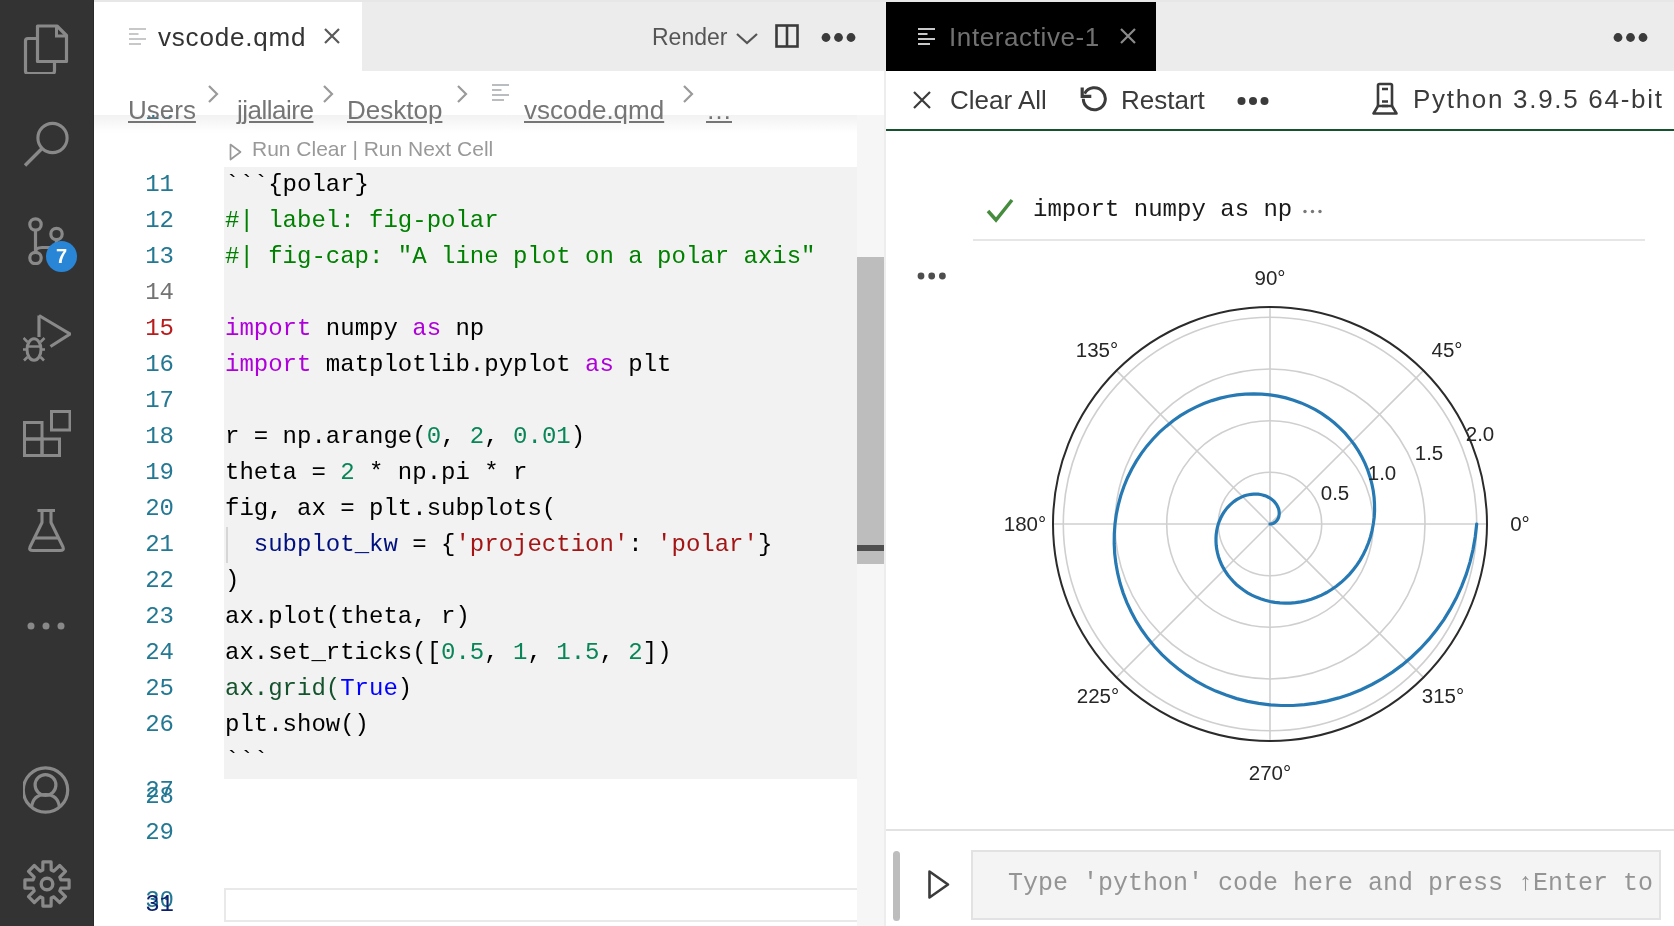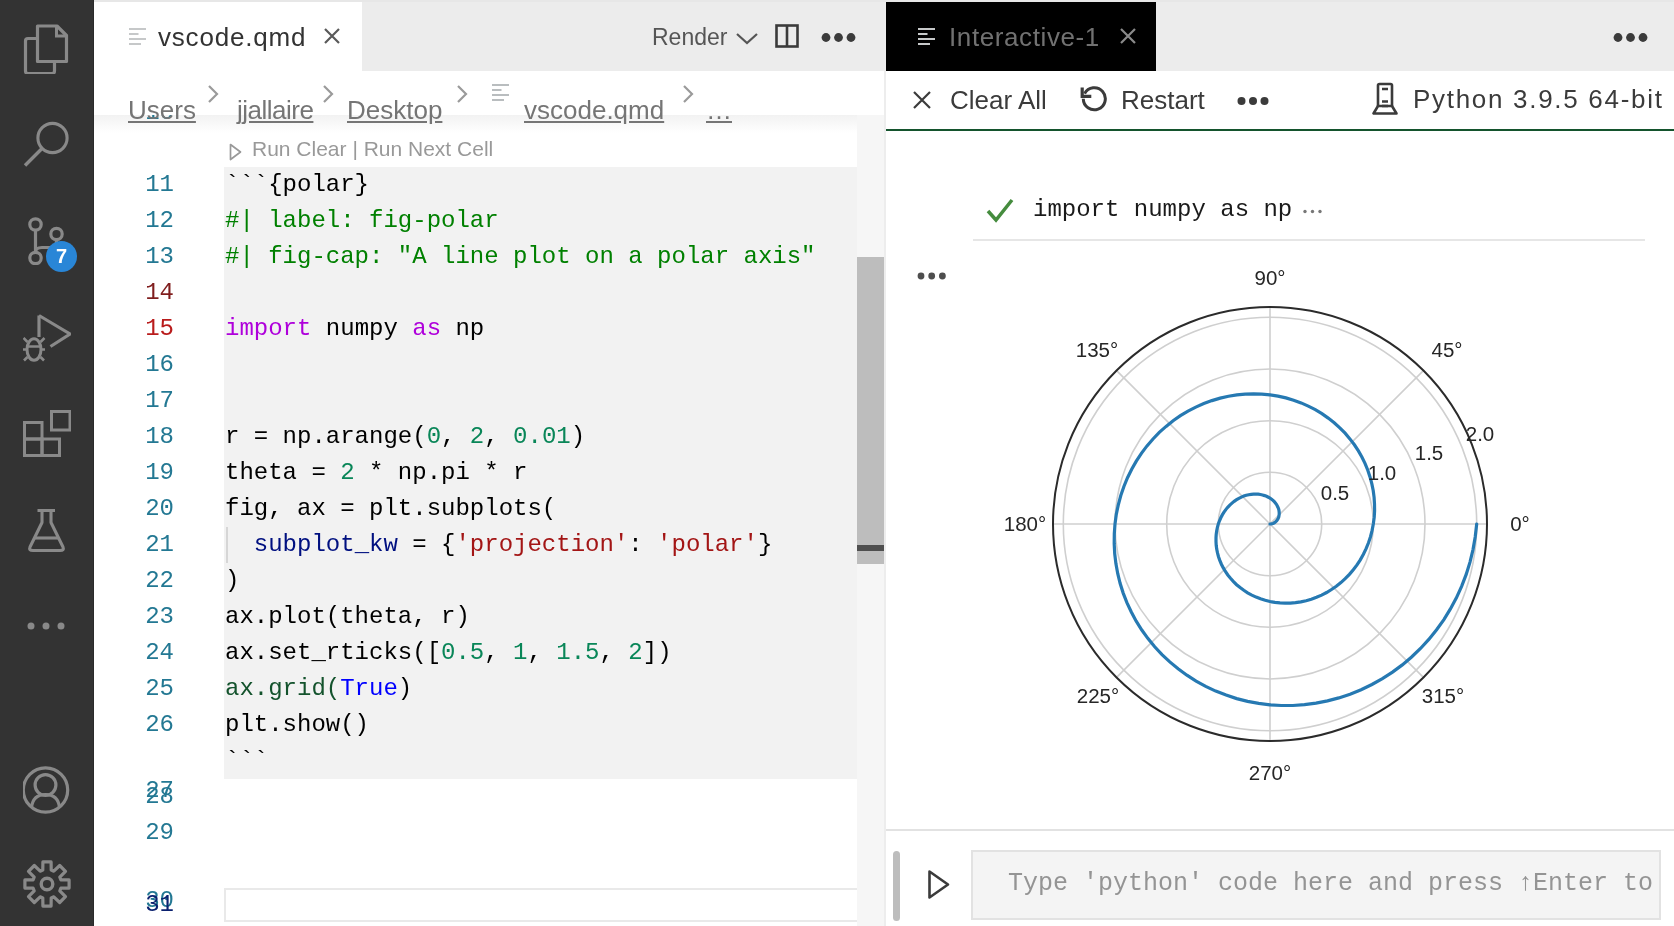--- a/index.html
+++ b/index.html
@@ -84,24 +84,25 @@
   <div style="position:absolute;left:763px;top:0;width:27px;height:811px;background:#f6f6f6"></div>
   <div style="position:absolute;left:763px;top:142px;width:27px;height:307px;background:#bdbdbd"></div>
   <div style="position:absolute;left:763px;top:430px;width:27px;height:6px;background:#4f4f4f"></div>
 <div class="gut" style="top:-20px;color:#237893">10</div>
 <div class="gut" style="top:52px;color:#237893">11</div>
 <div class="cl" style="top:52px"><span style="color:#000000">```{polar}</span></div>
 <div class="gut" style="top:88px;color:#237893">12</div>
 <div class="cl" style="top:88px"><span style="color:#008000">#| label: fig-polar</span></div>
 <div class="gut" style="top:124px;color:#237893">13</div>
 <div class="cl" style="top:124px"><span style="color:#008000">#| fig-cap: "A line plot on a polar axis"</span></div>
-<div class="gut" style="top:160px;color:#7f1d1d">14</div>
+<div class="gut" style="top:160px;color:#737373">14</div>
 <div class="gut" style="top:196px;color:#b91c1c">15</div>
 <div class="cl" style="top:196px"><span style="color:#af00db">import</span><span style="color:#000000"> numpy </span><span style="color:#af00db">as</span><span style="color:#000000"> np</span></div>
 <div class="gut" style="top:232px;color:#237893">16</div>
+<div class="cl" style="top:232px"><span style="color:#af00db">import</span><span style="color:#000000"> matplotlib.pyplot </span><span style="color:#af00db">as</span><span style="color:#000000"> plt</span></div>
 <div class="gut" style="top:268px;color:#237893">17</div>
 <div class="gut" style="top:304px;color:#237893">18</div>
 <div class="cl" style="top:304px"><span style="color:#000000">r = np.arange(</span><span style="color:#098658">0</span><span style="color:#000000">, </span><span style="color:#098658">2</span><span style="color:#000000">, </span><span style="color:#098658">0.01</span><span style="color:#000000">)</span></div>
 <div class="gut" style="top:340px;color:#237893">19</div>
 <div class="cl" style="top:340px"><span style="color:#000000">theta = </span><span style="color:#098658">2</span><span style="color:#000000"> * np.pi * r</span></div>
 <div class="gut" style="top:376px;color:#237893">20</div>
 <div class="cl" style="top:376px"><span style="color:#000000">fig, ax = plt.subplots(</span></div>
 <div class="gut" style="top:412px;color:#237893">21</div>
 <div class="cl" style="top:412px"><span style="color:#000000">  </span><span style="color:#001080">subplot_kw</span><span style="color:#000000"> = {</span><span style="color:#a31515">'projection'</span><span style="color:#000000">: </span><span style="color:#a31515">'polar'</span><span style="color:#000000">}</span></div>
 <div class="gut" style="top:448px;color:#237893">22</div>

